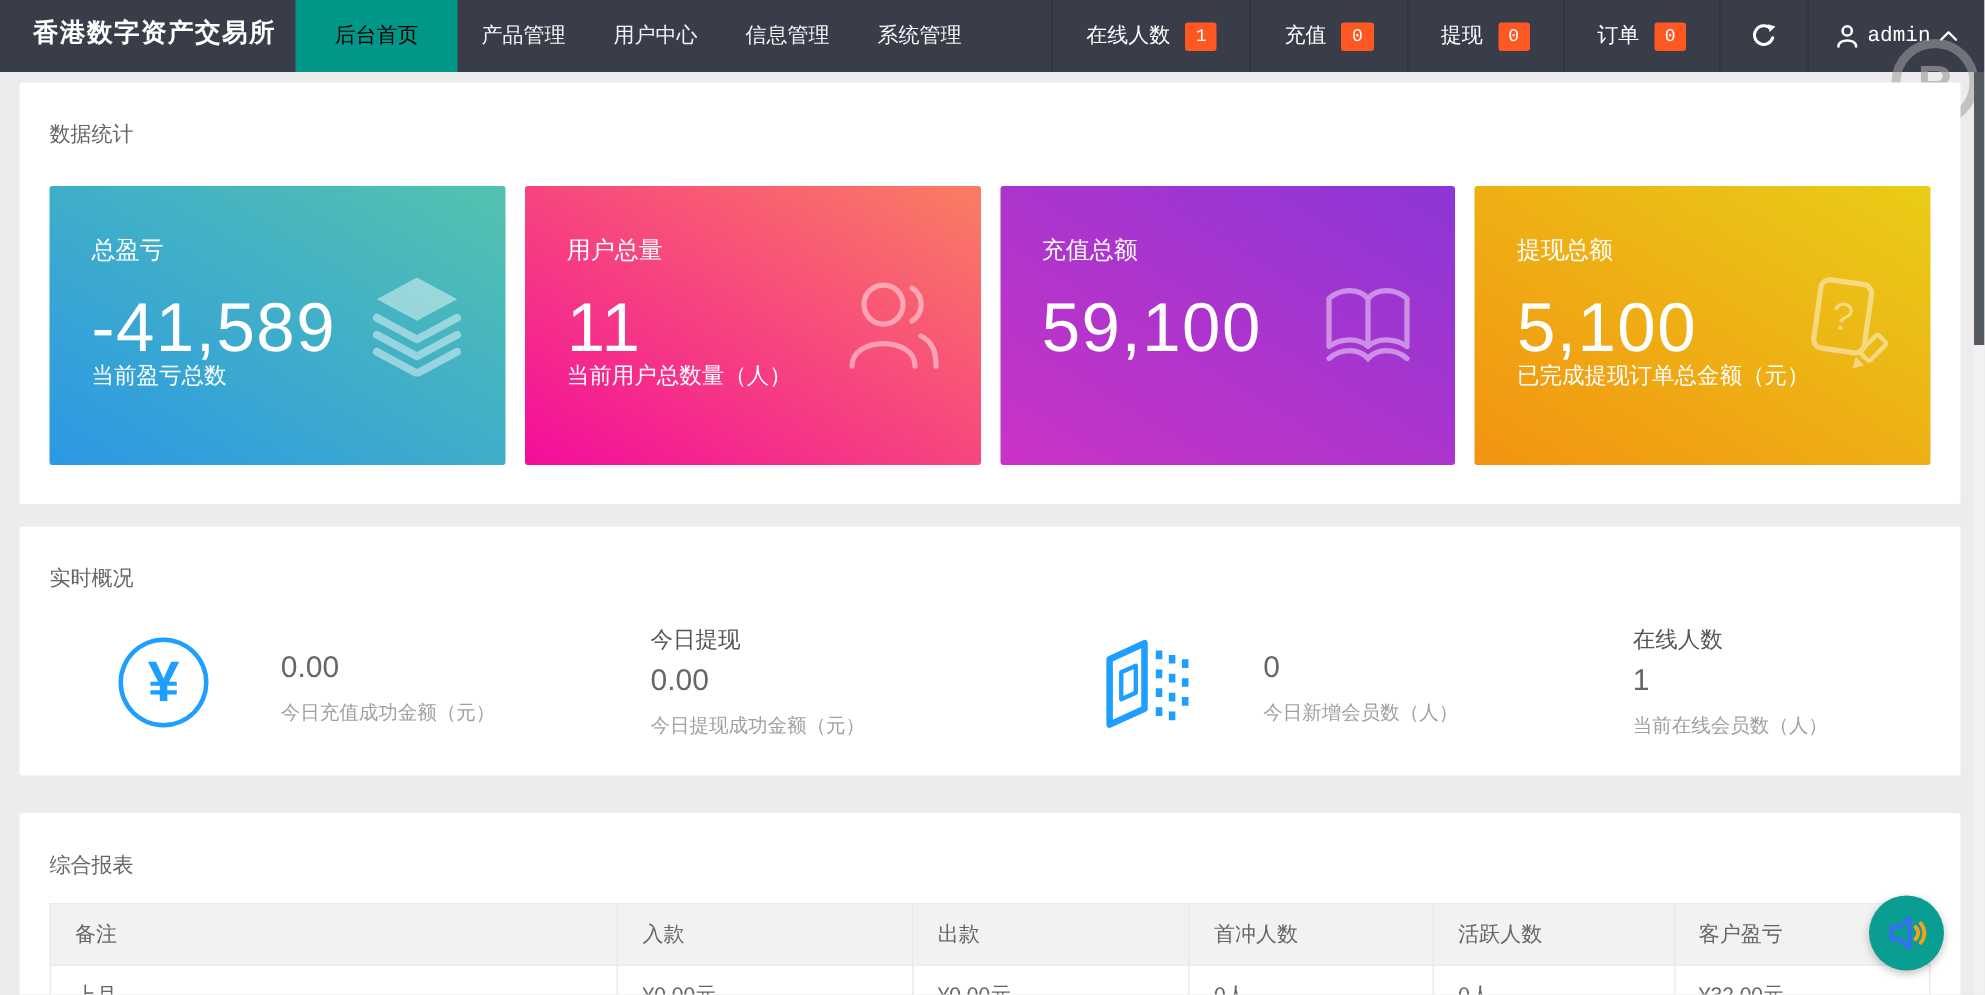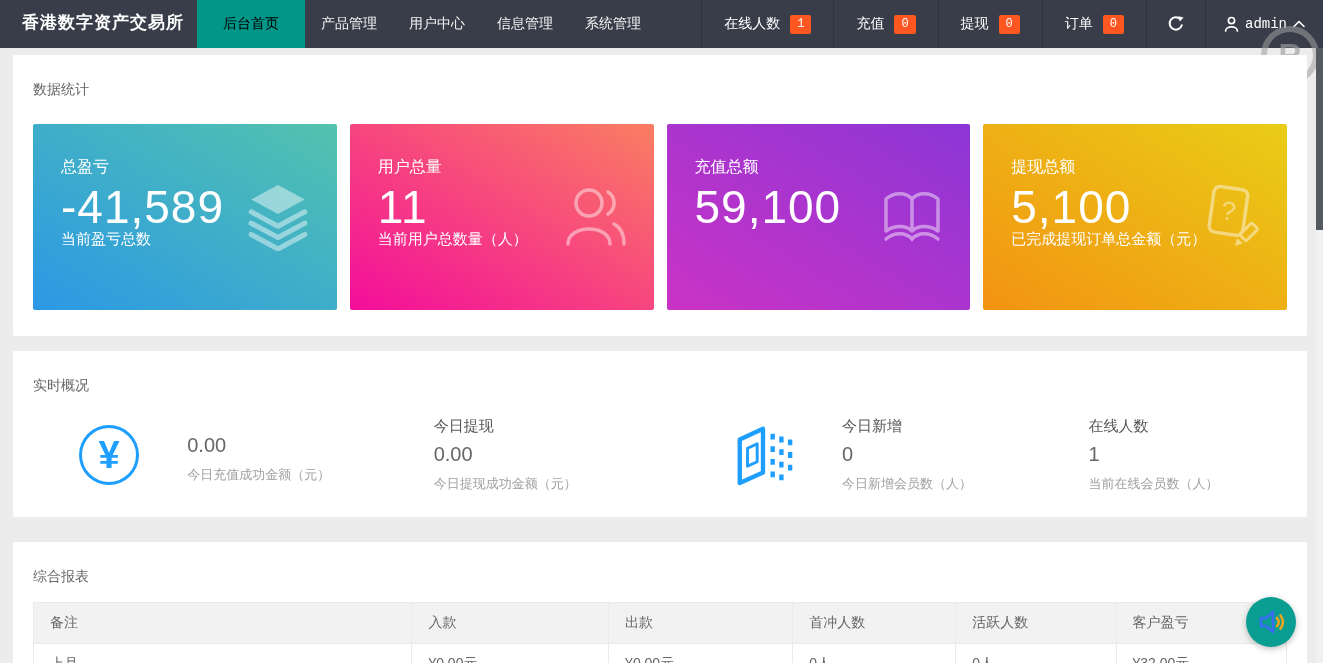--- a/index.html
+++ b/index.html
@@ -70,21 +70,21 @@
   .cards { display: flex; gap: 13px; margin-top: 25px; }
   .card {
     flex: 1; height: 186px; position: relative; color: #fff;
     padding: 33px 0 0 28px; overflow: hidden; border-radius: 2px;
   }
   .card-1 { background: linear-gradient(to top right, #2b98e5, #53c3ae); }
   .card-2 { background: linear-gradient(to top right, #f30d9b, #fa7e62); }
   .card-3 { background: linear-gradient(to top right, #ca33c5, #8c36d6); }
   .card-4 { background: linear-gradient(to top right, #f39312, #e9cd17); }
   .card-label { font-size: 16px; }
-  .card-value { font-size: 46px; line-height: 1; margin-top: 6px; letter-spacing: 1px; }
+  .card-value { font-size: 46px; line-height: 1; margin-top: 17px; letter-spacing: 1px; }
   .card-caption { font-size: 15px; }
   .card-icon {
     position: absolute; right: 26px; top: 50%; transform: translateY(-50%);
     opacity: 0.45; line-height: 0;
   }
 
   
   .rt-row { display: flex; align-items: center; margin-top: 22px; }
   .rt-icon { line-height: 0; }
   .rt-icon-yen {
@@ -276,21 +276,20 @@
         <svg width="62" height="66" viewBox="0 0 64 68">
           <path d="M8 18 L32 7 L32 52 L8 63 Z" stroke="#1E9FFF" stroke-width="4.5" fill="none" stroke-linejoin="round"></path>
           <path d="M16 27 L26 22.5 L26 41 L16 45.5 Z" stroke="#1E9FFF" stroke-width="3" fill="none" stroke-linejoin="round"></path>
           <line x1="42" y1="12" x2="42" y2="58" stroke="#1E9FFF" stroke-width="4.5" stroke-dasharray="6 7"></line>
           <line x1="51" y1="15" x2="51" y2="60" stroke="#1E9FFF" stroke-width="4.5" stroke-dasharray="6 7"></line>
           <line x1="60" y1="18" x2="60" y2="56" stroke="#1E9FFF" stroke-width="4.5" stroke-dasharray="6 7"></line>
         </svg>
       </div>
 
       <div class="rt-metric">
-        <div class="rt-metric-label">今日新增</div>
         <div class="rt-metric-value">0</div>
         <div class="rt-metric-caption">今日新增会员数（人）</div>
       </div>
 
       <div class="rt-metric">
         <div class="rt-metric-label">在线人数</div>
         <div class="rt-metric-value">1</div>
         <div class="rt-metric-caption">当前在线会员数（人）</div>
       </div>
 

